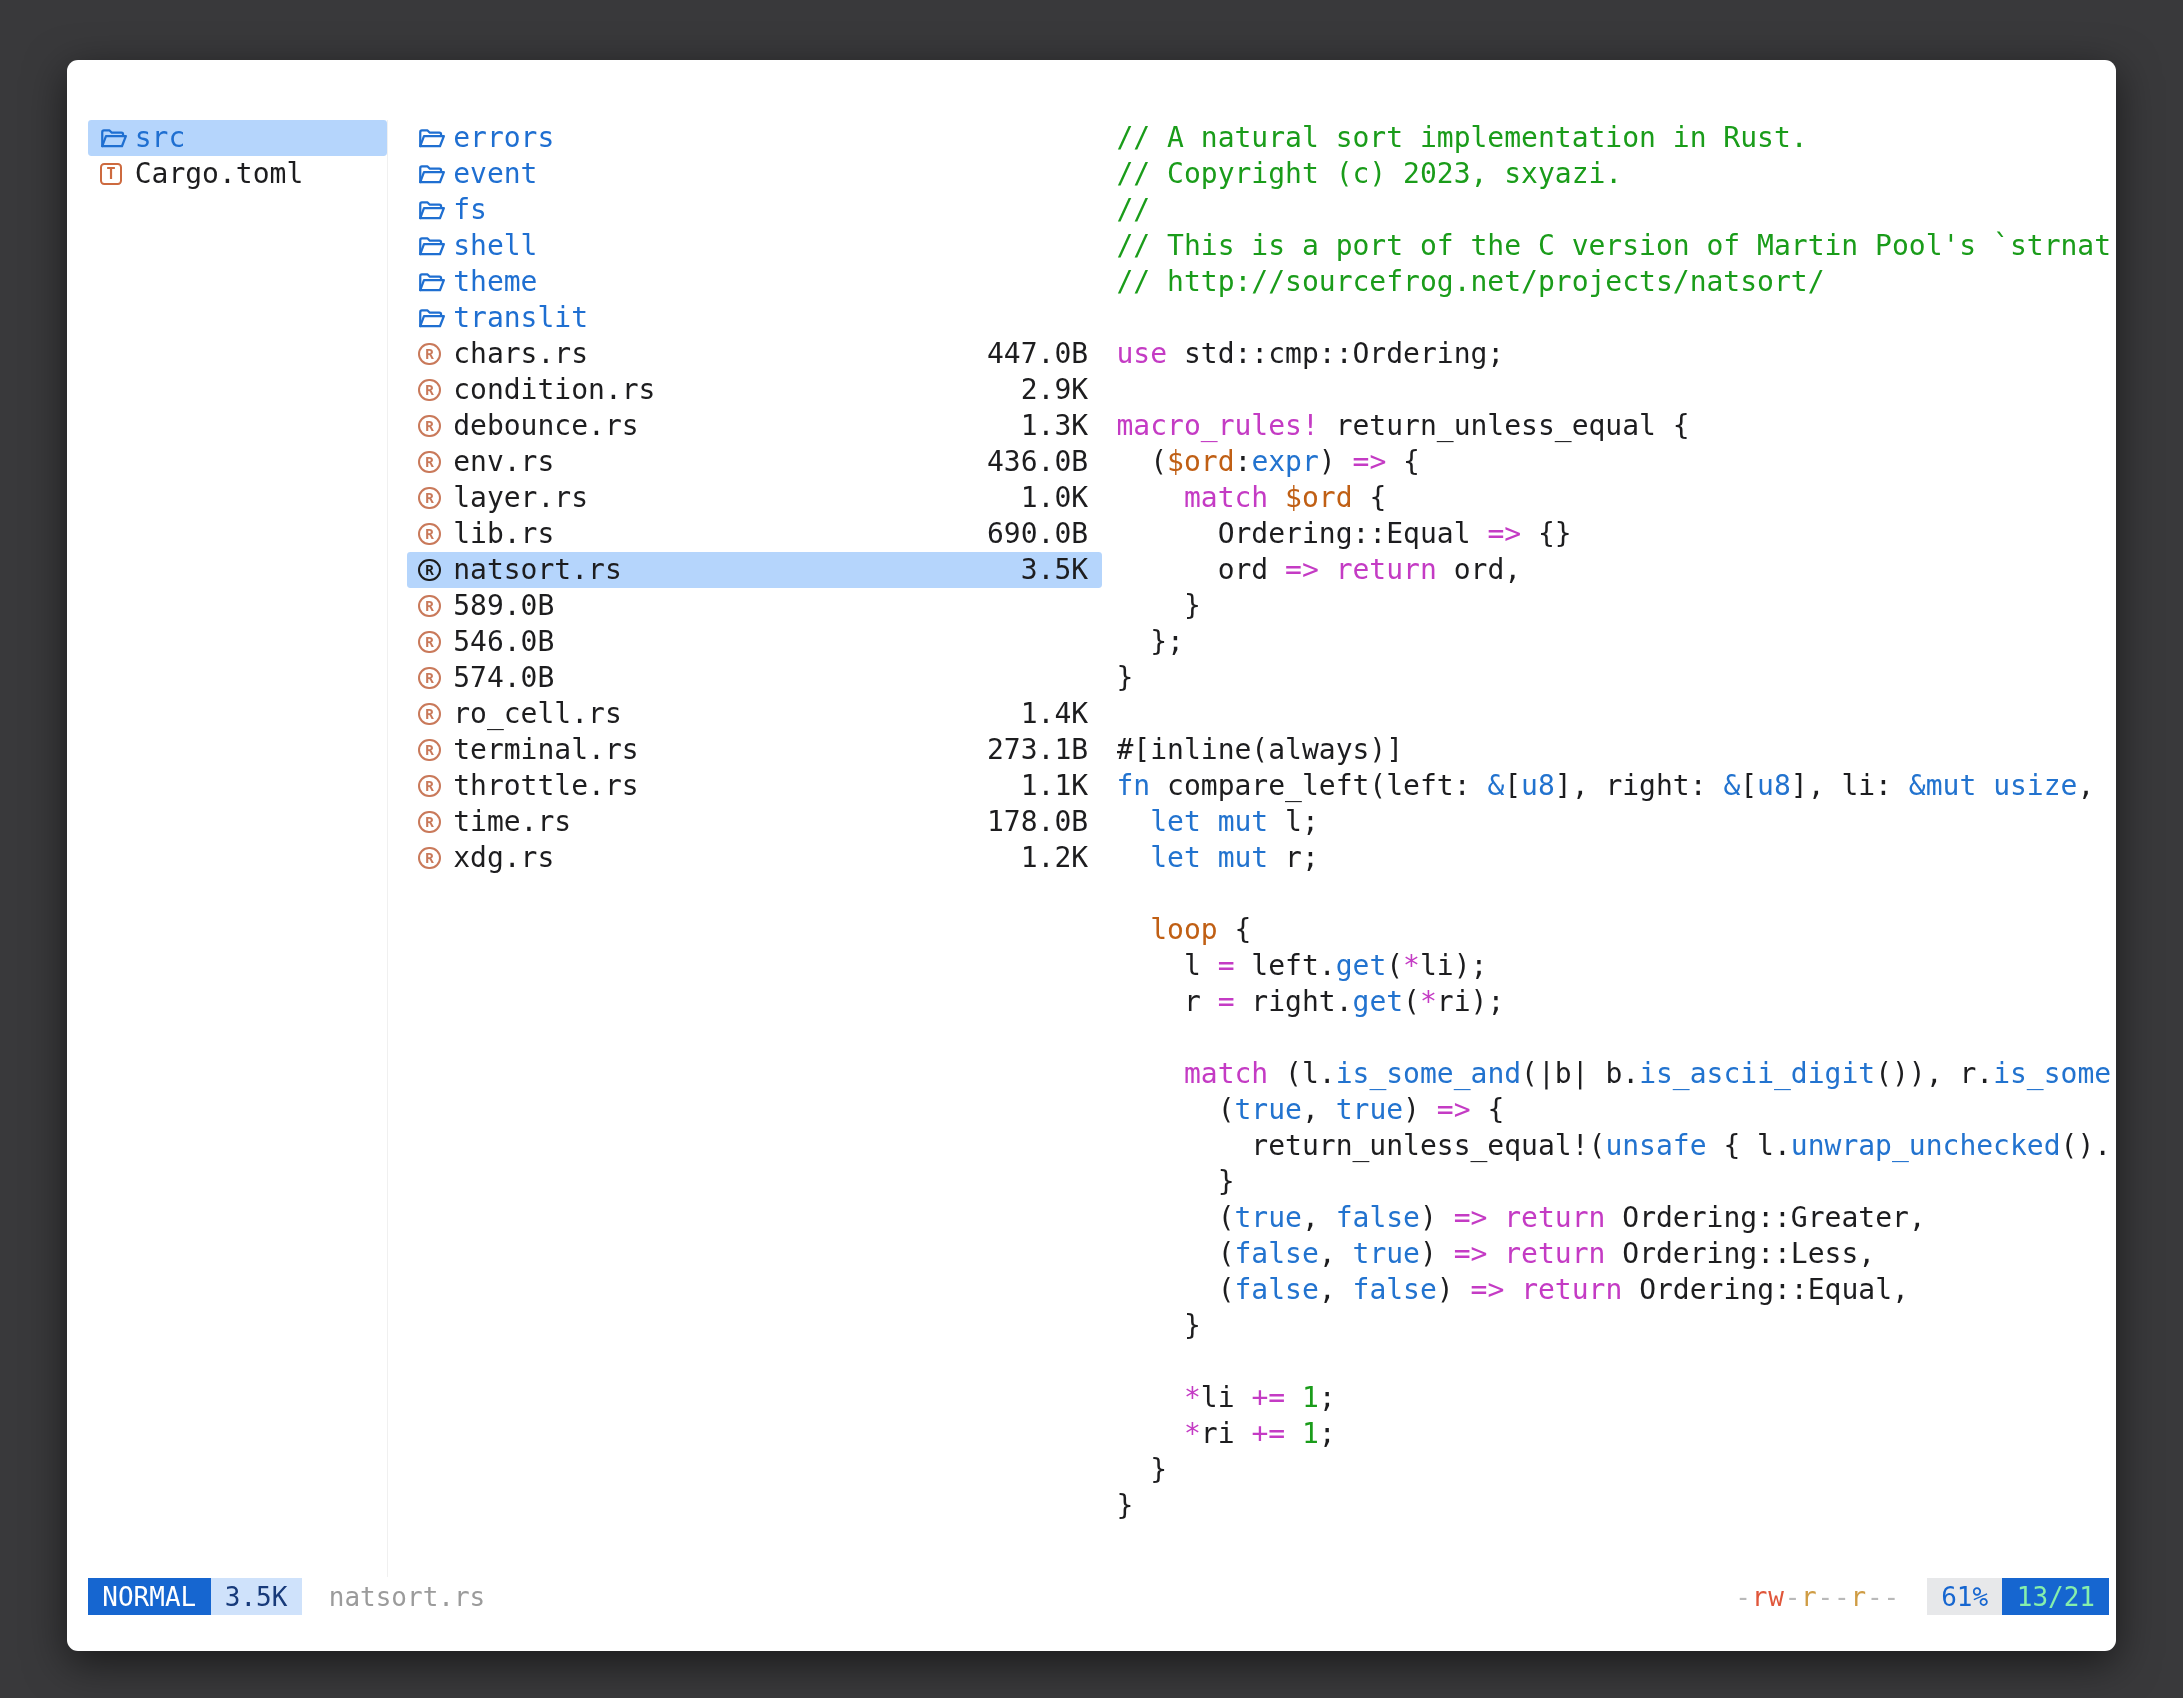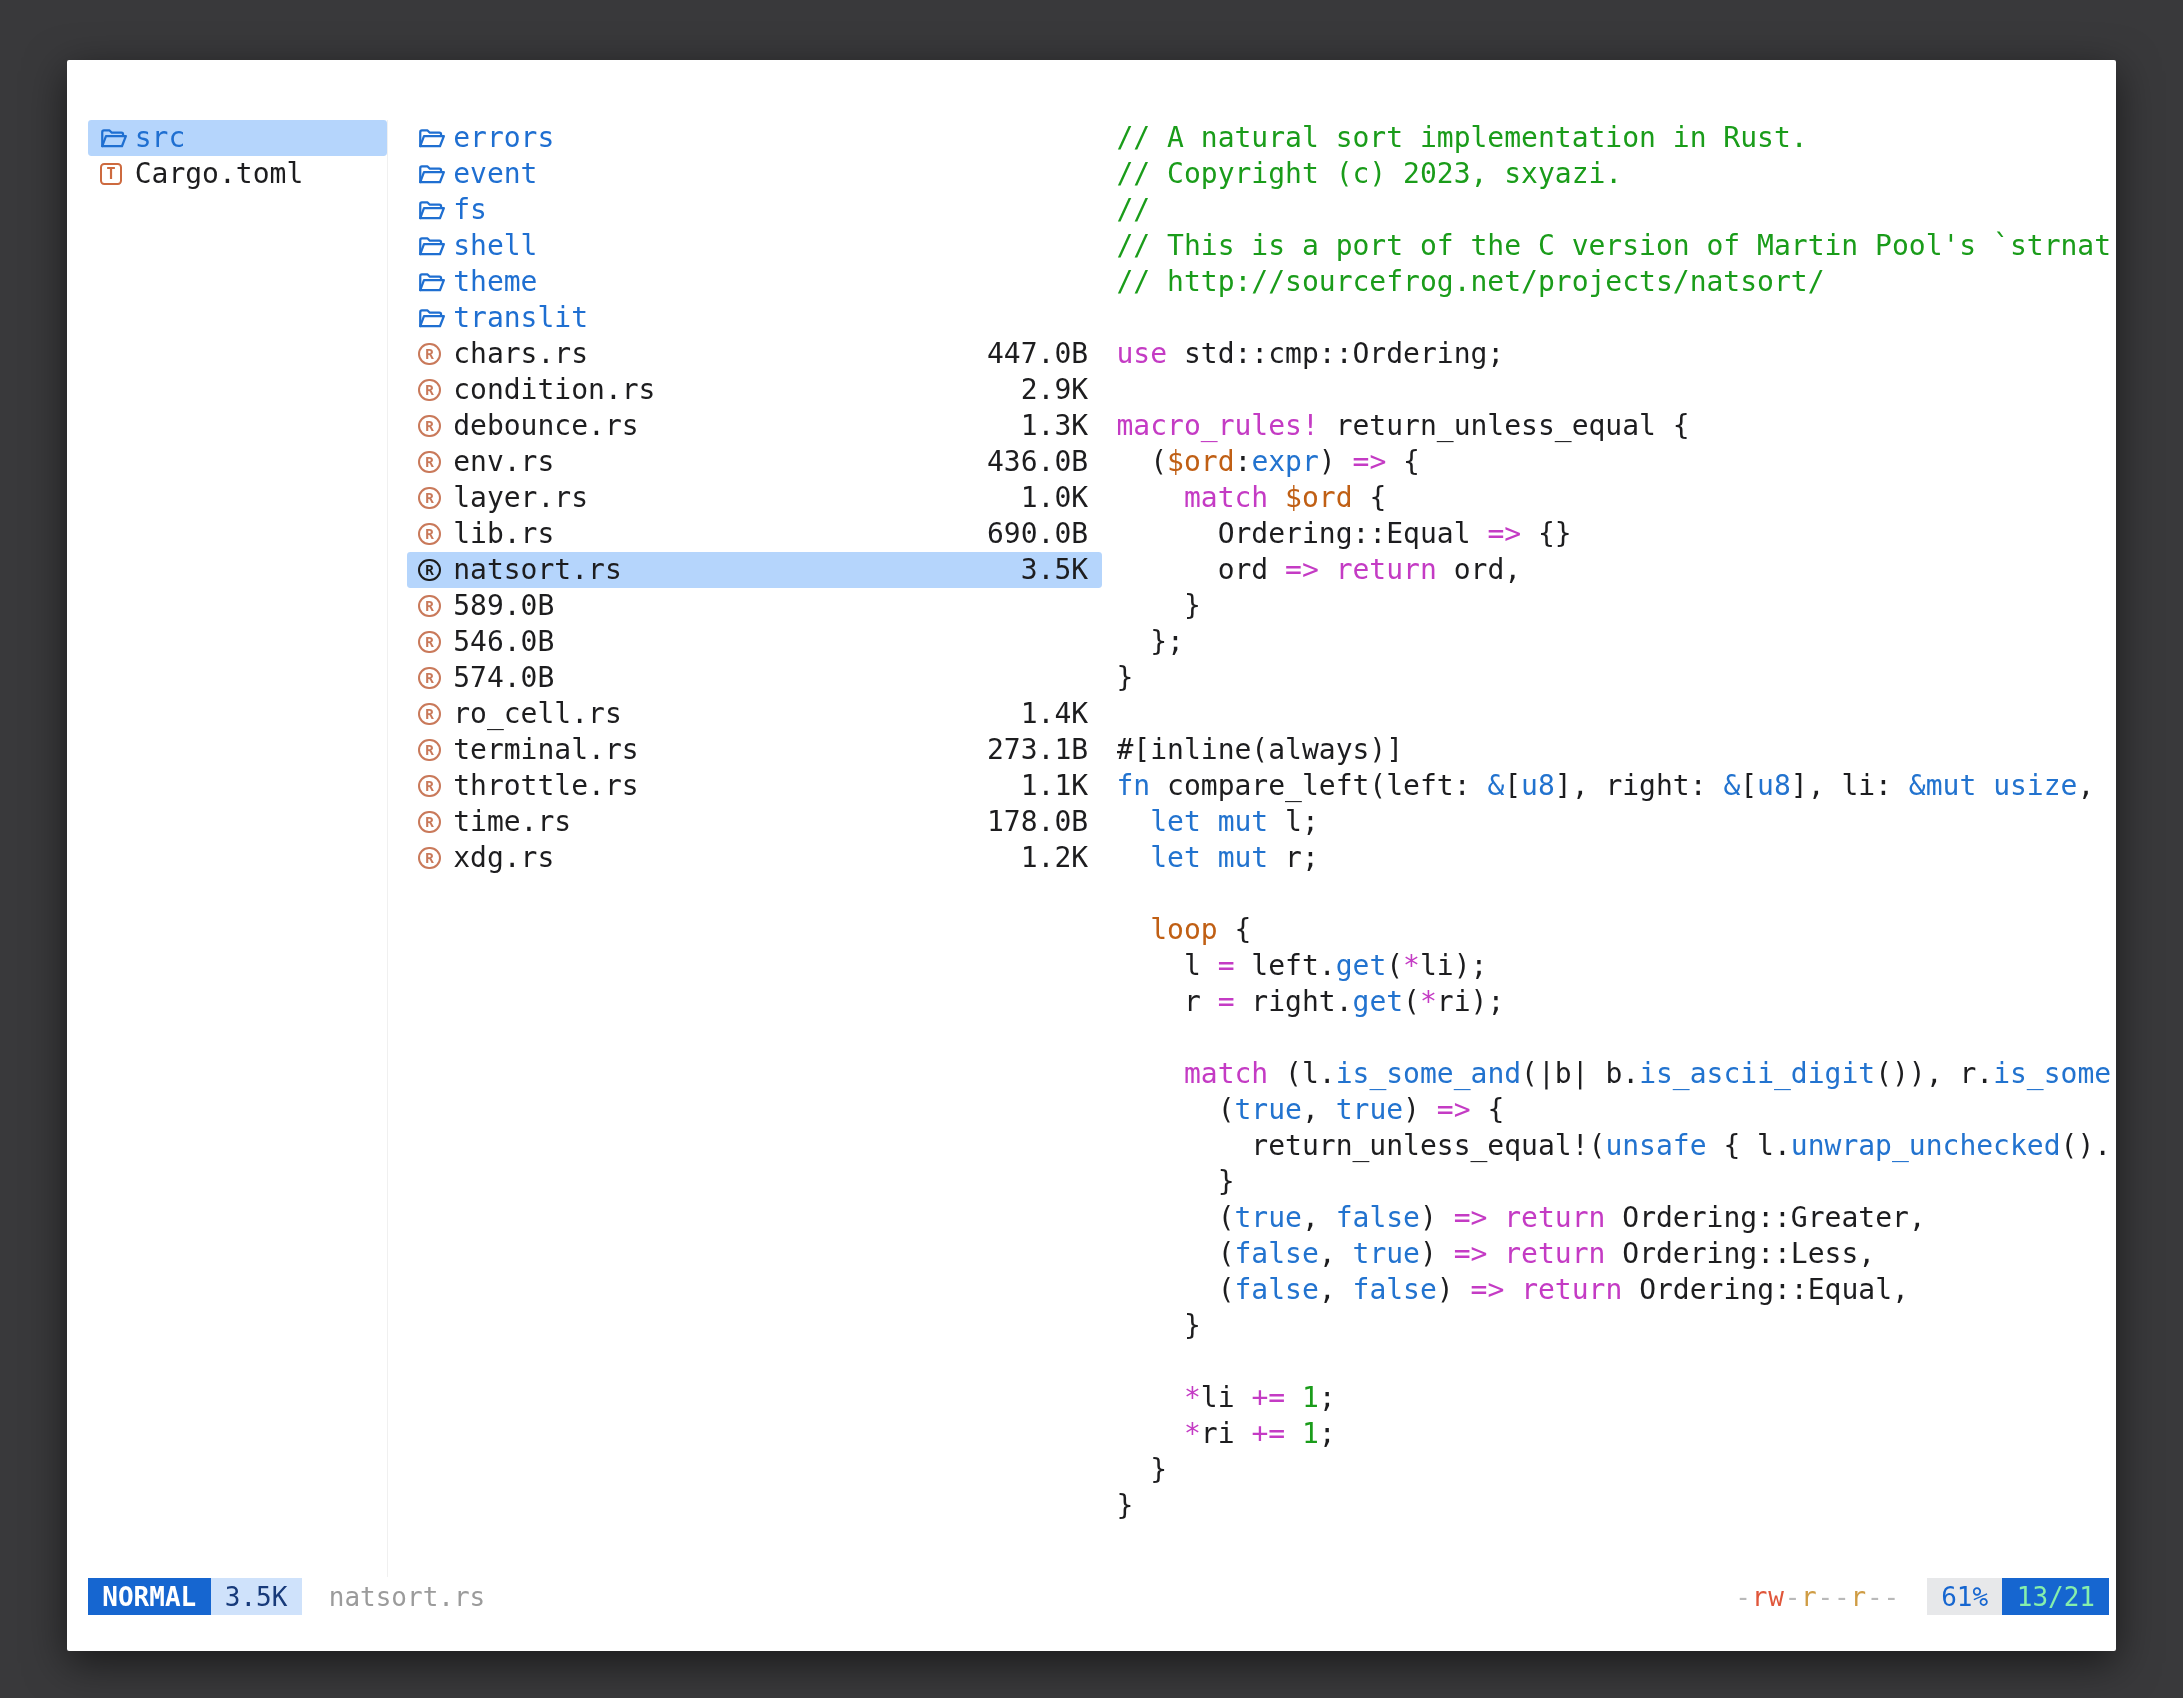--- a/index.html
+++ b/index.html
@@ -11,21 +11,21 @@
     --perm-red:#e0563a; --perm-gold:#cf9c44; --percent-bg:#e7e8ea;
   }
   *{box-sizing:border-box}
   html,body{margin:0;padding:0}
   body{
     width:2183px;height:1698px;background:var(--desktop-bg);
     font-family:"DejaVu Sans Mono",monospace;color:var(--text);overflow:hidden;
   }
   .window{
     position:absolute;left:67px;top:60px;width:2049px;height:1591px;
-    background:var(--window-bg);border-radius:2px;overflow:hidden;
+    background:var(--window-bg);border-radius:11px;overflow:hidden;
     box-shadow:0 11.7px 42px rgba(0,0,0,.55);
     display:flex;flex-direction:column;font-size:28px;line-height:36px;
   }
   .panes{flex:1;display:flex;padding:60px 0 0 21px;overflow:hidden}
   .pane{overflow:hidden}
   .pane-parent{width:300px;margin-right:18.5px;border-right:0.8px solid #f0f0f0}
   .pane-current{width:695px;margin-right:15px}
   .pane-preview{flex:1}
   .row{display:flex;align-items:center;height:36px;padding:0 13.4px 0 11.7px;border-radius:3.4px}
   .row.selected{background:var(--selection-bg)}
@@ -50,21 +50,21 @@
   .tok-t{color:var(--text)}
   .tok-c{color:var(--comment-green)}
   .tok-m{color:var(--keyword-magenta)}
   .tok-b{color:var(--code-blue)}
   .tok-o{color:var(--code-orange)}
   .tok-g{color:var(--number-green)}
   .statusbar{
     display:flex;align-items:center;height:39px;margin:0 6.7px 35px 21px;font-size:26px;
   }
   .chip{height:37px;display:flex;align-items:center;padding:0 14.3px;white-space:pre}
-  .chip-mode{background:var(--status-blue-bg);color:#ffffff;font-weight:bold}
+  .chip-mode{background:var(--status-blue-bg);color:#ffffff;font-weight:normal}
   .chip-size{background:var(--status-light-blue-bg);color:var(--status-navy-text)}
   .status-filename{color:var(--status-gray-text);margin-left:27px;white-space:pre}
   .grow{flex:1}
   .perms{white-space:pre;margin-right:27px;letter-spacing:0.8px}
   .perm-dim{color:var(--perm-dim)}
   .perm-red{color:var(--perm-red)}
   .perm-gold{color:var(--perm-gold)}
   .chip-percent{background:var(--percent-bg);color:var(--status-blue-bg)}
   .chip-position{background:var(--status-blue-bg);color:#86efac;font-weight:normal}
 </style>

